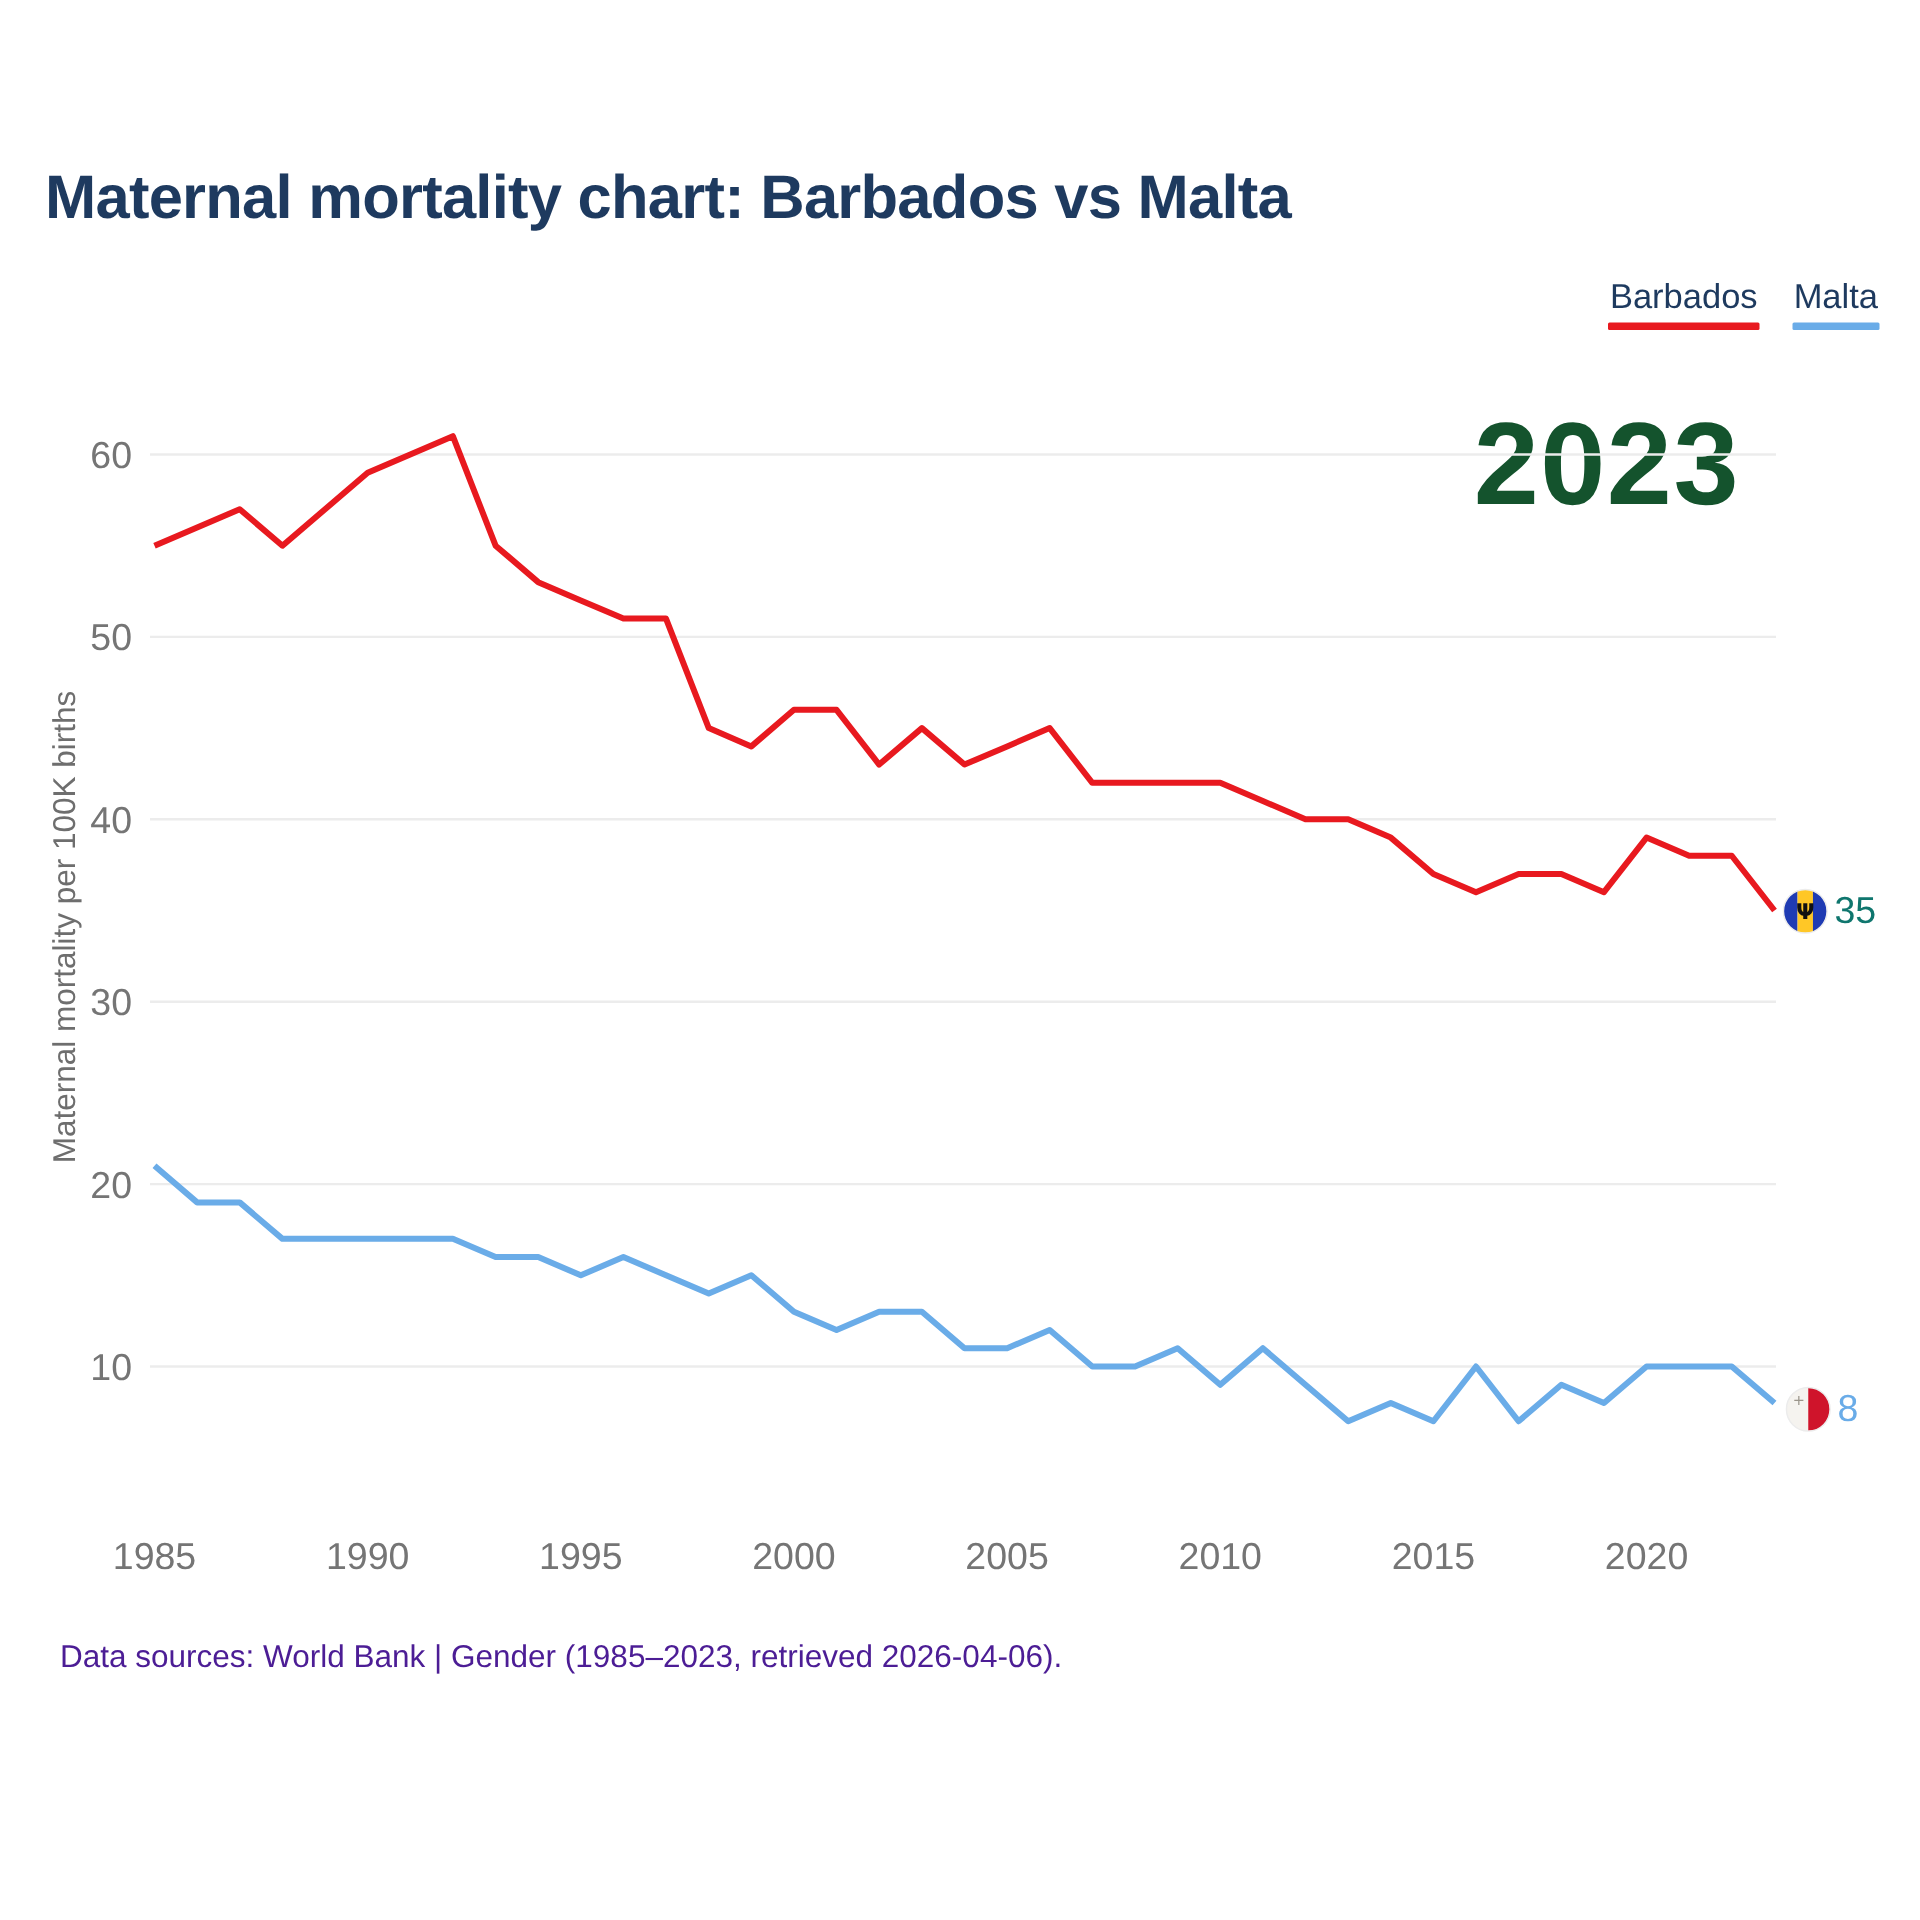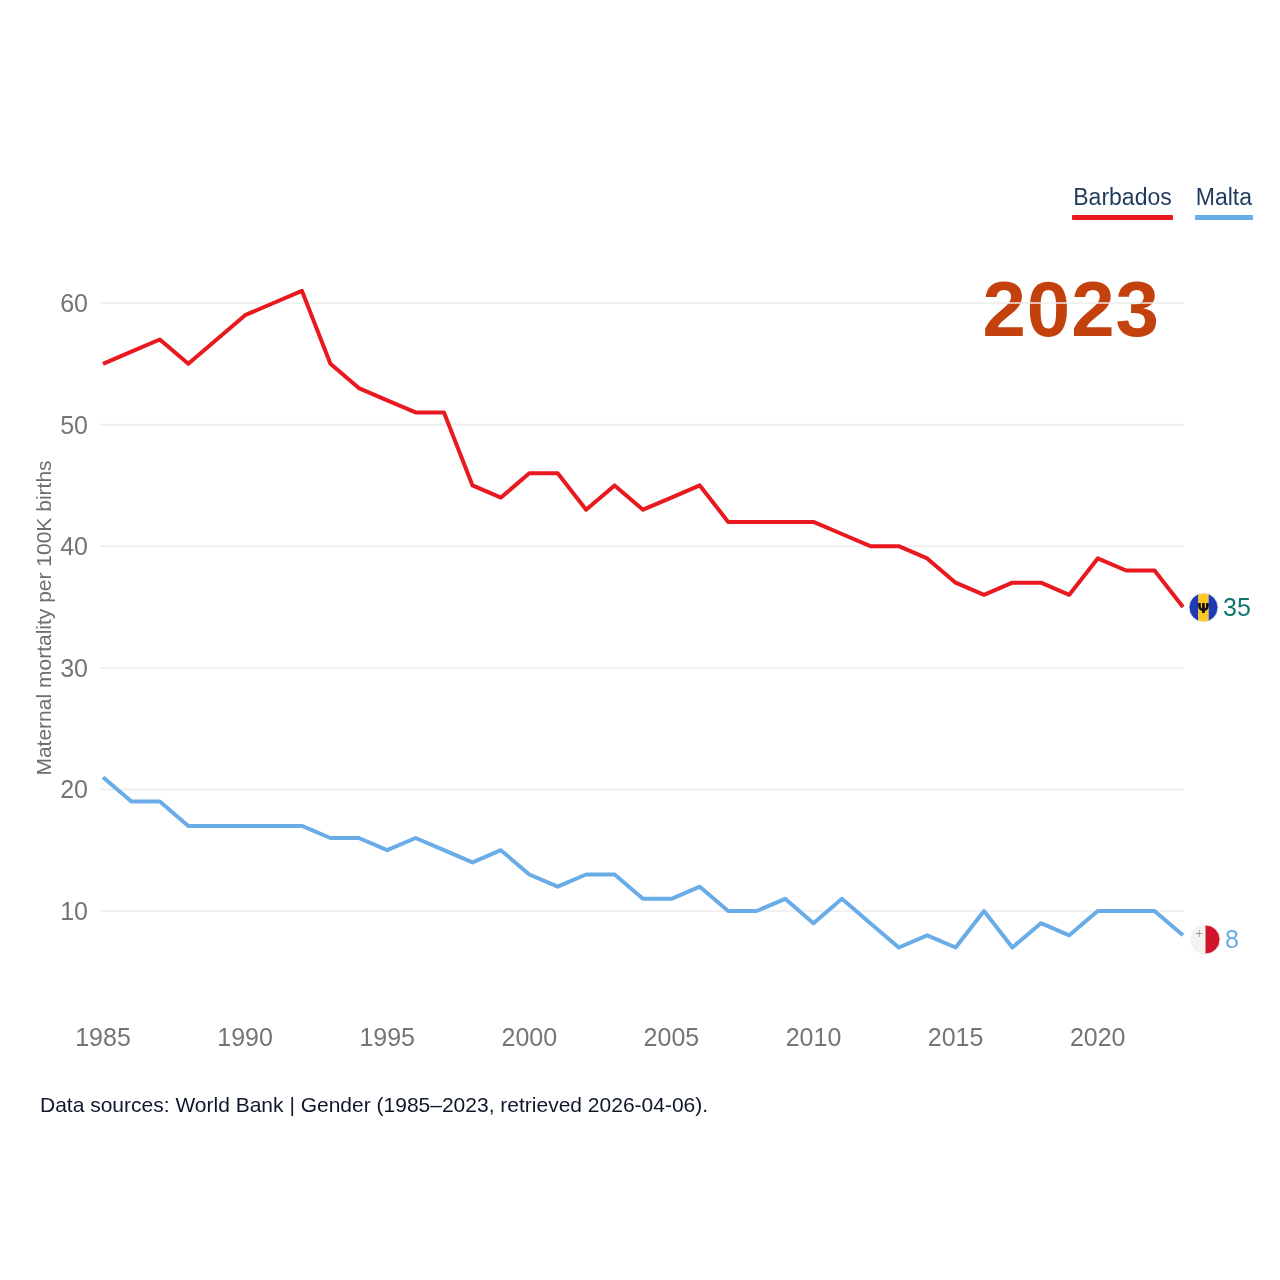--- a/index.html
+++ b/index.html
@@ -5,38 +5,39 @@
   html,body{margin:0;padding:0;background:#ffffff;}
   .canvas{position:relative;width:1280px;height:1280px;background:#ffffff;overflow:hidden;
           font-family:"Liberation Sans", sans-serif;}
   .chart-title{position:absolute;left:30px;top:108px;margin:0;font-size:41px;font-weight:700;
                color:#1e3a5f;letter-spacing:-0.5px;}
   .legend{position:absolute;top:184px;right:27px;display:flex;gap:22px;}
   .legend-item{display:flex;flex-direction:column;align-items:stretch;cursor:pointer;}
   .legend-label{font-size:23px;color:#1e3a5f;text-align:center;padding:0 1px 4px 1px;}
   .legend-bar{height:5px;border-radius:1px;}
   .watermark{position:absolute;top:264px;right:120px;font-size:78px;font-weight:700;
-             color:#c2410c;letter-spacing:1px;z-index:0;}
+             color:#14532d;letter-spacing:1px;z-index:0;}
   #plot-svg{position:absolute;left:0;top:0;z-index:1;}
   .tick-label{font-size:25px;fill:#757575;}
   .y-axis-title{position:absolute;left:44px;top:618px;transform:translate(-50%,-50%) rotate(-90deg);
                 transform-origin:center;white-space:nowrap;font-size:21px;color:#6e6e6e;z-index:1;}
   .end-label{position:absolute;display:flex;align-items:center;gap:4px;z-index:2;}
   .end-label-barbados{left:1188px;top:592px;}
   .end-label-malta{left:1190px;top:924px;}
   .end-value{font-size:25px;line-height:31px;}
   .end-label-barbados .end-value{color:#0f766e;}
   .end-label-malta .end-value{color:#6aace8;}
-  .footer{position:absolute;left:40px;top:1086px;font-size:21px;line-height:37px;color:#0f172a;z-index:1;}
+  .footer{position:absolute;left:40px;top:1086px;font-size:21px;line-height:37px;color:#4c1d95;z-index:1;}
 </style>
 </head>
 <body>
 
 <div class="canvas">
 
+  <h1 class="chart-title">Maternal mortality chart: Barbados vs Malta</h1>
 
   <div class="legend">
     <div class="legend-item">
       <span class="legend-label">Barbados</span>
       <span class="legend-bar" style="background: rgb(232, 25, 31);"></span>
     </div>
     <div class="legend-item">
       <span class="legend-label">Malta</span>
       <span class="legend-bar" style="background: rgb(106, 172, 232);"></span>
     </div>

